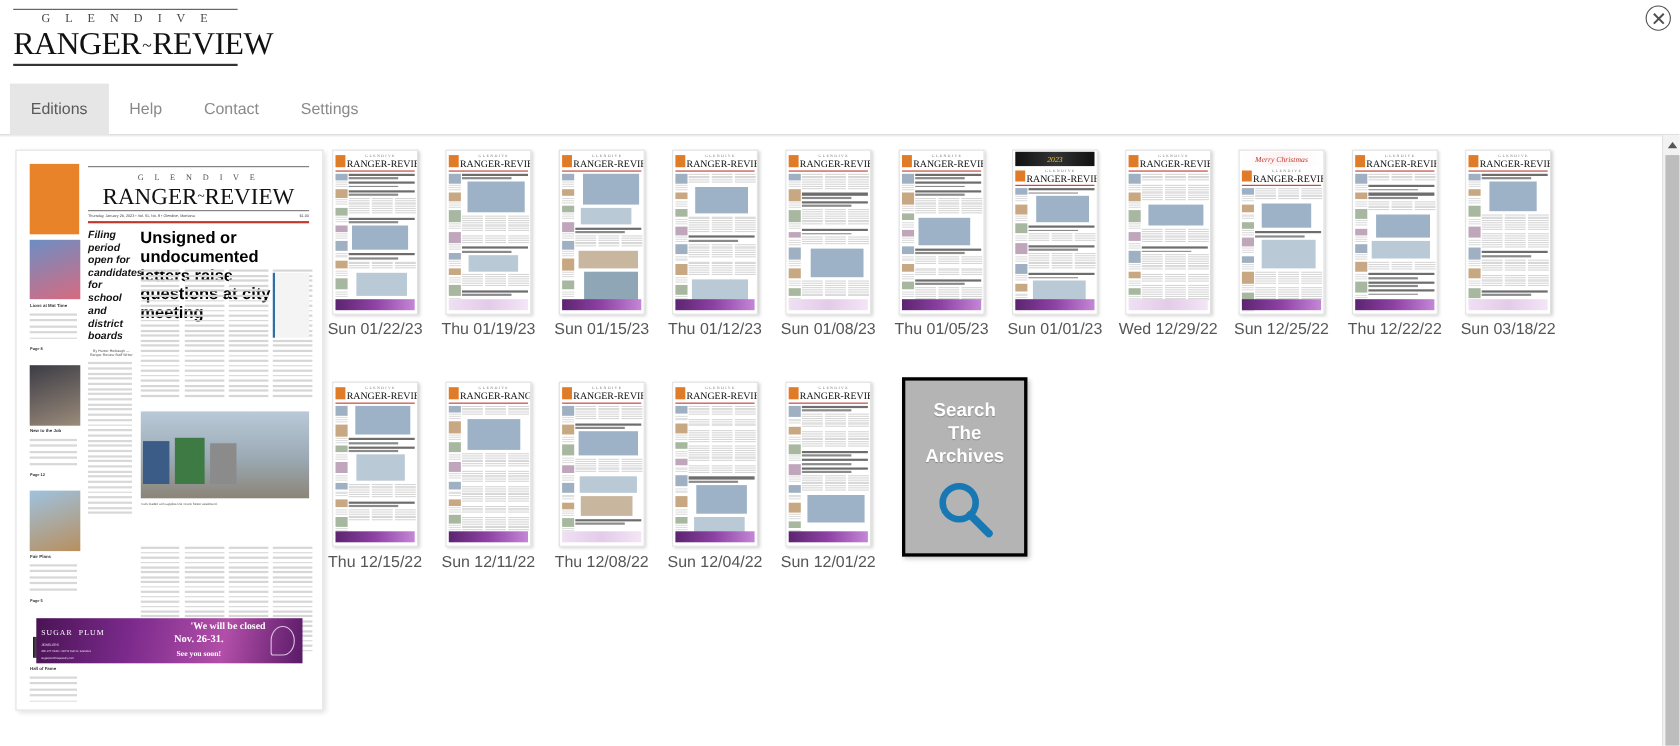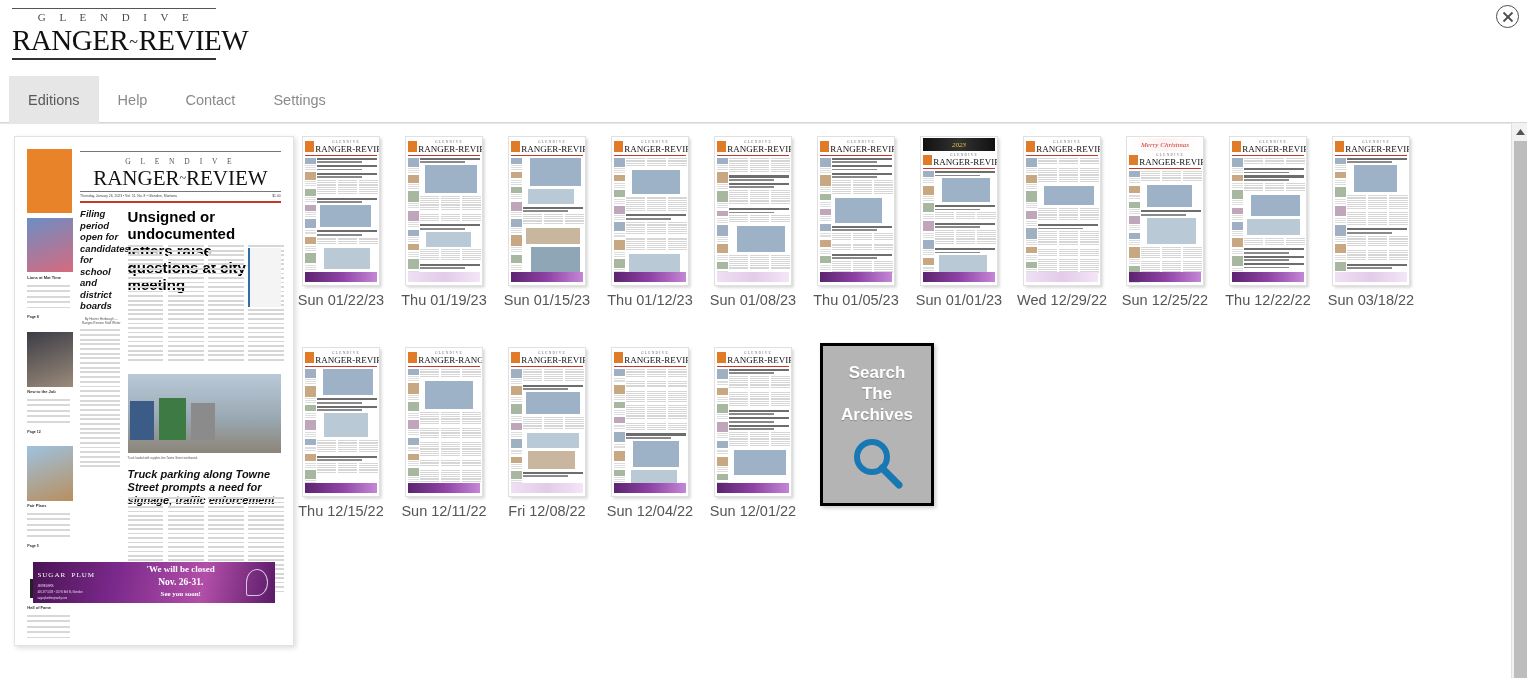--- a/index.html
+++ b/index.html
@@ -315,22 +315,20 @@
           <div style="position:absolute;left:85.6%;width:13.6%;top:40.74%;height:0.36%;background:#d6d6d6;"></div>
           <div style="position:absolute;left:85.6%;width:13.6%;top:41.66%;height:0.36%;background:#d6d6d6;"></div>
           <div style="position:absolute;left:85.6%;width:13.6%;top:42.58%;height:0.36%;background:#d6d6d6;"></div>
           <div style="position:absolute;left:85.6%;width:13.6%;top:43.5%;height:0.36%;background:#d6d6d6;"></div>
           <div style="position:absolute;left:85.6%;right:2%;top:21%;height:12%;background:#f4f4f4;border-left:2px solid #2e6fa8;"></div>
           <div style="position:absolute;left:40%;right:2%;top:46.5%;height:16%;background:linear-gradient(180deg,#b9c9d8,#9aa9b3 55%,#8c8477);"></div>
           <div style="position:absolute;left:41%;width:9%;top:52%;height:8%;background:#3b5c86;"></div>
           <div style="position:absolute;left:52%;width:10%;top:51.5%;height:8.5%;background:#3d7a44;"></div>
           <div style="position:absolute;left:64%;width:9%;top:52.5%;height:7.5%;background:#8b8b8b;"></div>
           <div style="position:absolute;left:40%;right:2%;top:63.2%;font-size:2.8px;color:#555;">Truck loaded with supplies line Towne Street westbound.</div>
-          <div style="position:absolute;left:40%;right:2%;top:65.5%;font-family:'Liberation Sans',sans-serif;font-style:italic;
-        font-size:11px;line-height:13px;color:#111;font-weight:bold;">Truck parking along Towne Street prompts a need for signage, traffic enforcement</div>
           <div style="position:absolute;left:40%;width:13.6%;top:71.5%;height:0.35%;background:#d6d6d6;"></div>
           <div style="position:absolute;left:40%;width:13.6%;top:72.4%;height:0.35%;background:#d6d6d6;"></div>
           <div style="position:absolute;left:40%;width:13.6%;top:73.3%;height:0.35%;background:#d6d6d6;"></div>
           <div style="position:absolute;left:40%;width:13.6%;top:74.2%;height:0.35%;background:#d6d6d6;"></div>
           <div style="position:absolute;left:40%;width:13.6%;top:75.1%;height:0.35%;background:#d6d6d6;"></div>
           <div style="position:absolute;left:40%;width:13.6%;top:76%;height:0.35%;background:#d6d6d6;"></div>
           <div style="position:absolute;left:40%;width:13.6%;top:76.9%;height:0.35%;background:#d6d6d6;"></div>
           <div style="position:absolute;left:40%;width:13.6%;top:77.8%;height:0.35%;background:#d6d6d6;"></div>
           <div style="position:absolute;left:40%;width:13.6%;top:78.7%;height:0.35%;background:#d6d6d6;"></div>
           <div style="position:absolute;left:40%;width:13.6%;top:79.6%;height:0.35%;background:#d6d6d6;"></div>
@@ -480,21 +478,21 @@
             <div style="position:absolute;left:80.60000000000001%;top:0;width:1.1%;height:100%;background:#222;"></div>
             <div style="position:absolute;left:83.2%;top:0;width:1.1%;height:100%;background:#222;"></div>
             <div style="position:absolute;left:85.8%;top:0;width:1.9%;height:100%;background:#222;"></div>
           </div>
           <div style="position:absolute;left:4%;right:4%;bottom:7%;height:8.4%;
         background:linear-gradient(100deg,#4a1354 0%,#7b2a8c 35%,#b24fa8 70%,#5a1a68 100%);overflow:hidden;">
         <div style="position:absolute;left:2%;top:22%;font-family:'Liberation Serif',serif;font-size:7px;color:#fff;letter-spacing:1px;">SUGAR&nbsp;&nbsp;PLUM</div>
         <div style="position:absolute;left:2%;top:52%;font-size:3px;color:#e8d6ef;">JEWELERS</div>
         <div style="position:absolute;left:2%;top:70%;font-size:2.6px;color:#e8d6ef;">406.377.5188  •  110 W Bell St, Glendive</div>
         <div style="position:absolute;left:2%;top:84%;font-size:2.6px;color:#e8d6ef;">sugarplumfinejewelry.com</div>
-        <div style="position:absolute;left:36%;right:14%;top:6%;text-align:center;font-family:'Liberation Serif',serif;font-size:9px;color:#fff;font-weight:bold;">'We will be closed</div>
+        <div style="position:absolute;left:36%;right:14%;top:6%;text-align:right;font-family:'Liberation Serif',serif;font-size:9px;color:#fff;font-weight:bold;">'We will be closed</div>
         <div style="position:absolute;left:36%;right:14%;top:36%;text-align:center;font-family:'Liberation Serif',serif;font-size:9.5px;color:#fff;font-weight:bold;">Nov. 26-31.</div>
         <div style="position:absolute;left:36%;right:14%;top:68%;text-align:center;font-family:'Liberation Serif',serif;font-size:7px;color:#fff;font-weight:bold;">See you soon!</div>
         <div style="position:absolute;right:3%;top:18%;width:9%;height:64%;border:1.5px solid #d9c4e2;border-radius:50% 50% 50% 10%;"></div>
         </div>
         </div>
     </div>
 
     <div id="thumbs">
       <div class="thumb" style="left:302px; top:13px;">
         <div class="np">
@@ -2011,21 +2009,21 @@
             <div style="position:absolute;left:74%;width:25%;top:51.75%;height:0.5%;background:#d6d6d6;"></div>
             <div style="position:absolute;left:74%;width:25%;top:53%;height:0.5%;background:#d6d6d6;"></div>
             <div style="position:absolute;left:74%;width:25%;top:54.25%;height:0.5%;background:#d6d6d6;"></div>
             <div style="position:absolute;left:24%;right:8%;top:57.5%;height:10%;background:#b9c9d6;"></div>
             <div style="position:absolute;left:25%;right:13%;top:69.5%;height:12%;background:#c9b69e;"></div>
             <div style="position:absolute;left:19%;right:3%;top:83.5%;height:1.4%;background:#6d6d6d;"></div>
             <div style="position:absolute;left:19%;right:22%;top:85.9%;height:1.2%;background:#8a8a8a;"></div>
             <div style="position:absolute;left:3%;right:3%;bottom:2%;height:7%;background:linear-gradient(90deg,#efe0f3,#e3cbe9,#f3e6f6);"></div>
           </div>
       </div>
-      <div class="thumb-label" style="left:487px; top:380px;">Fri 12/08/22</div>
+      <div class="thumb-label" style="left:487px; top:380px;">Thu 12/08/22</div>
       <div class="thumb" style="left:611px; top:224px;">
         <div class="np">
             <div style="position:absolute;left:3%;top:3%;width:11%;height:7%;background:#e07b28;"></div>
             <div style="position:absolute;left:16%;right:3%;top:2%;text-align:center;
         font-family:'Liberation Serif',serif;font-size:3.6px;letter-spacing:1.2px;color:#777;line-height:4px;">GLENDIVE</div>
             <div style="position:absolute;left:16%;right:3%;top:4.6%;text-align:center;
         font-family:'Liberation Serif',serif;font-size:9px;color:#111;line-height:10px;white-space:nowrap;">RANGER-REVIEW</div>
             <div style="position:absolute;left:3%;right:3%;top:12%;height:1px;background:#c0392b;"></div>
             <div style="position:absolute;left:3%;width:14%;top:14%;height:5%;background:#9fb0c2;"></div>
             <div style="position:absolute;left:3%;width:14%;top:20%;height:0.6%;background:#ddd;"></div>

